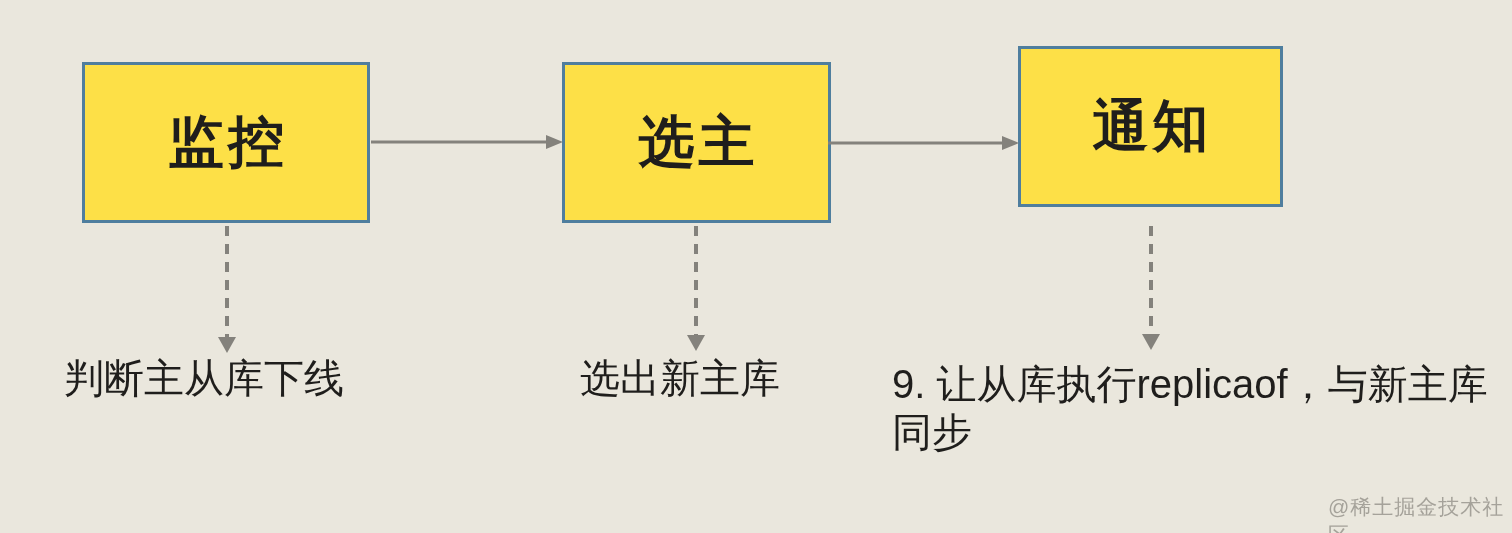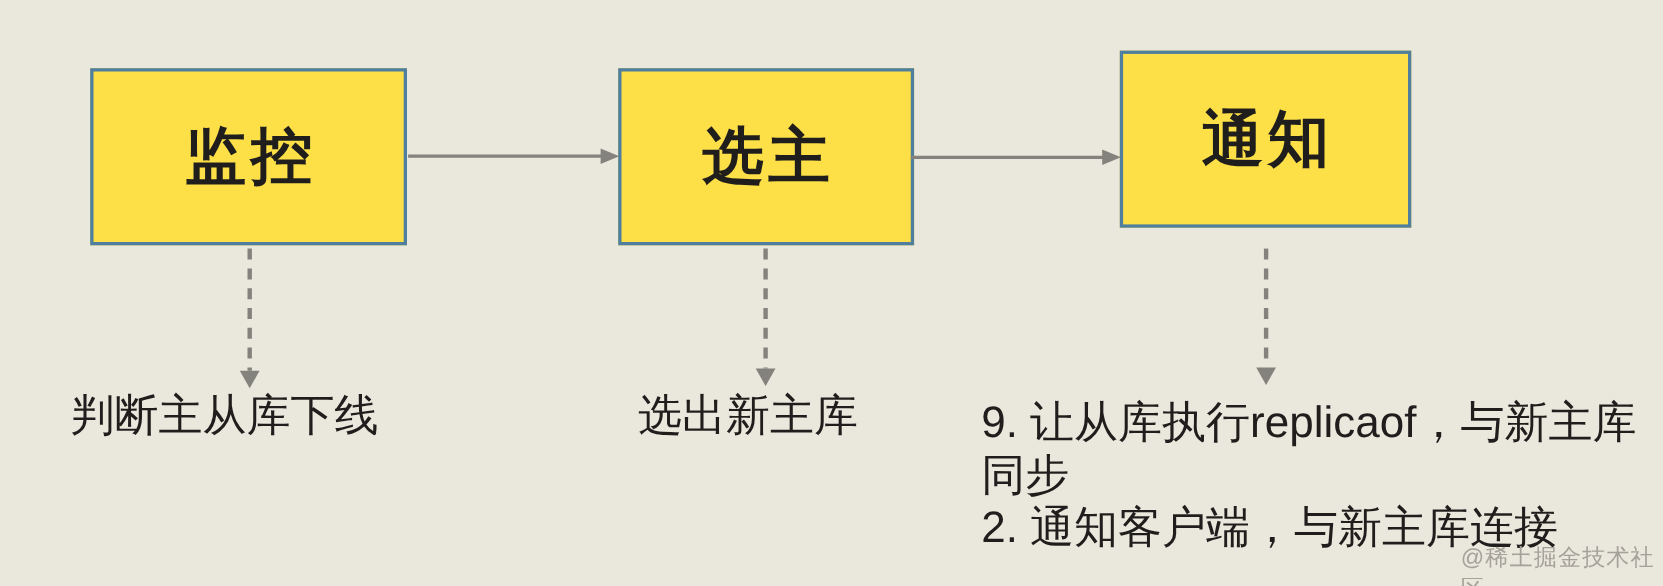--- a/index.html
+++ b/index.html
@@ -113,18 +113,17 @@
       <polygon points="1142,334 1160,334 1151,350" fill="#84827C"></polygon>
     </g>
   </svg>
 
   <div class="caption caption1">判断主从库下线</div>
 
   <div class="caption caption2">选出新主库</div>
 
   <div class="caption caption3">
     <div>9. 让从库执行replicaof，与新主库同步</div>
-    <div>2. 通知客户端，与新主库连接</div>
   </div>
 
   <div class="watermark">@稀土掘金技术社区</div>
 
 </div>
 
 </body></html>

